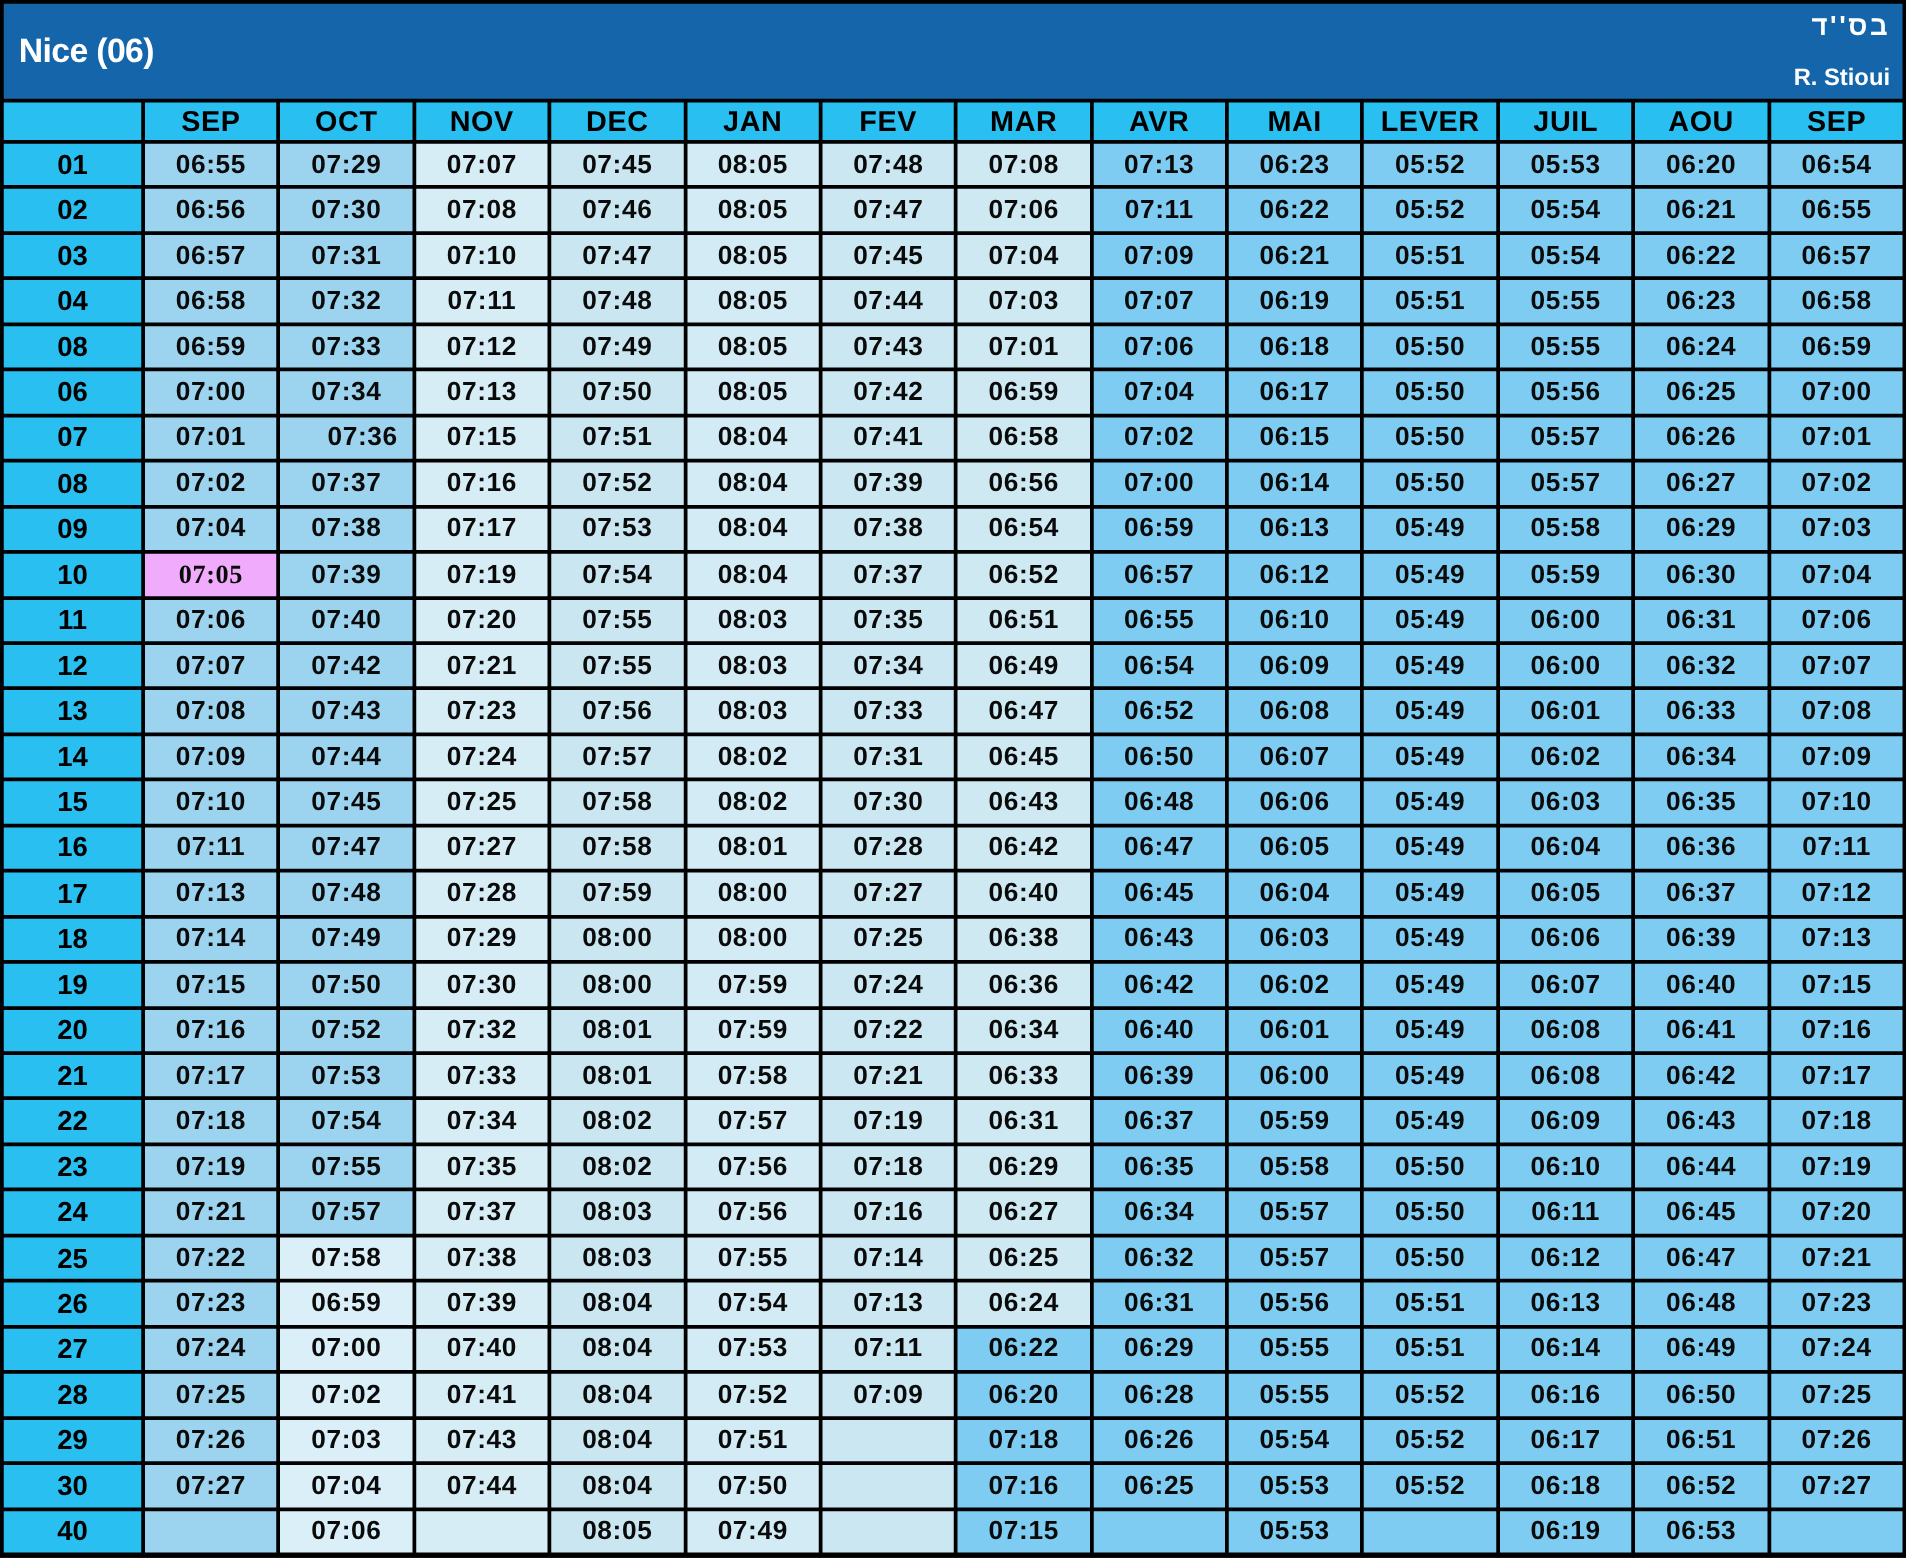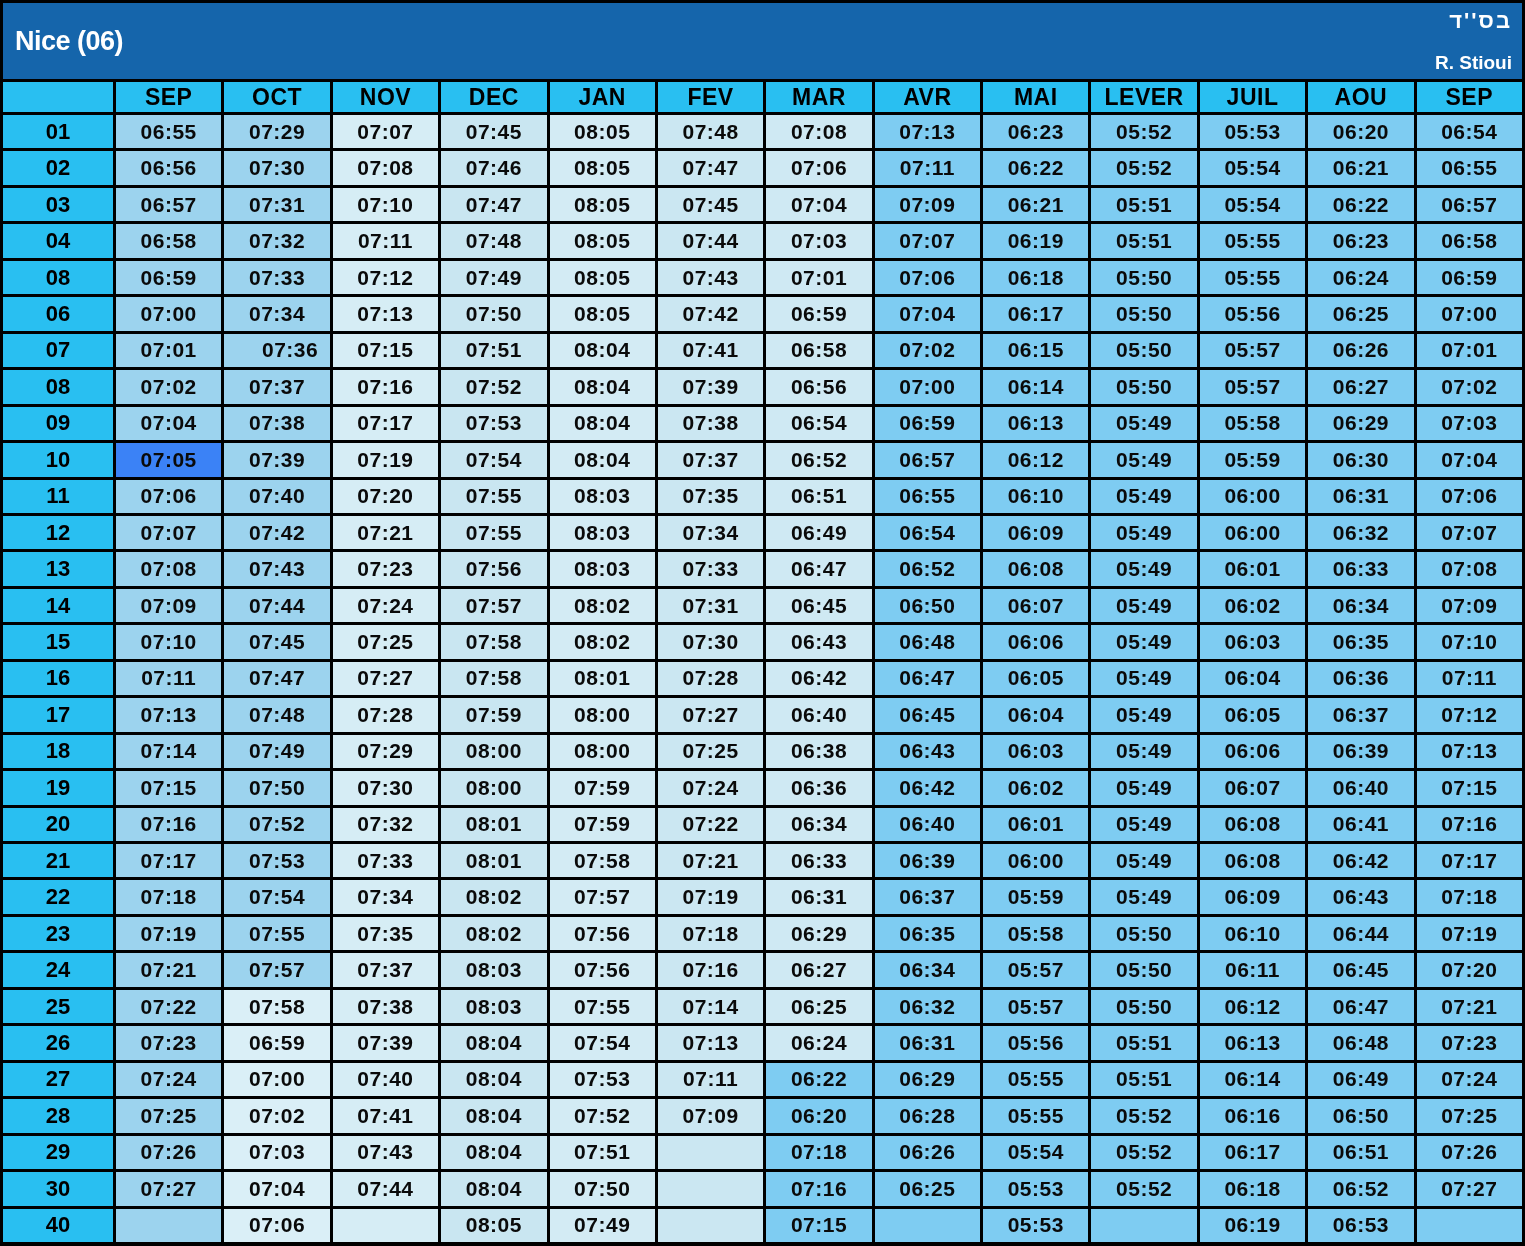--- a/index.html
+++ b/index.html
@@ -232,21 +232,21 @@
         <div class="tcell" style="background: rgb(207, 233, 243);">06:54</div>
         <div class="tcell" style="background: rgb(126, 204, 242);">06:59</div>
         <div class="tcell" style="background: rgb(126, 204, 242);">06:13</div>
         <div class="tcell" style="background: rgb(126, 204, 242);">05:49</div>
         <div class="tcell" style="background: rgb(126, 204, 242);">05:58</div>
         <div class="tcell" style="background: rgb(126, 204, 242);">06:29</div>
         <div class="tcell" style="background: rgb(126, 204, 242);">07:03</div>
       </div>
       <div class="trow">
         <div class="dcell">10</div>
-        <div class="tcell" style="background: #3b82f6;">07:05</div>
+        <div class="tcell" style="background: #f0abfc; font-family: Liberation Serif, serif;">07:05</div>
         <div class="tcell" style="background: rgb(156, 211, 238);">07:39</div>
         <div class="tcell" style="background: rgb(214, 237, 245);">07:19</div>
         <div class="tcell" style="background: rgb(201, 230, 241);">07:54</div>
         <div class="tcell" style="background: rgb(211, 235, 244);">08:04</div>
         <div class="tcell" style="background: rgb(203, 231, 242);">07:37</div>
         <div class="tcell" style="background: rgb(207, 233, 243);">06:52</div>
         <div class="tcell" style="background: rgb(126, 204, 242);">06:57</div>
         <div class="tcell" style="background: rgb(126, 204, 242);">06:12</div>
         <div class="tcell" style="background: rgb(126, 204, 242);">05:49</div>
         <div class="tcell" style="background: rgb(126, 204, 242);">05:59</div>

